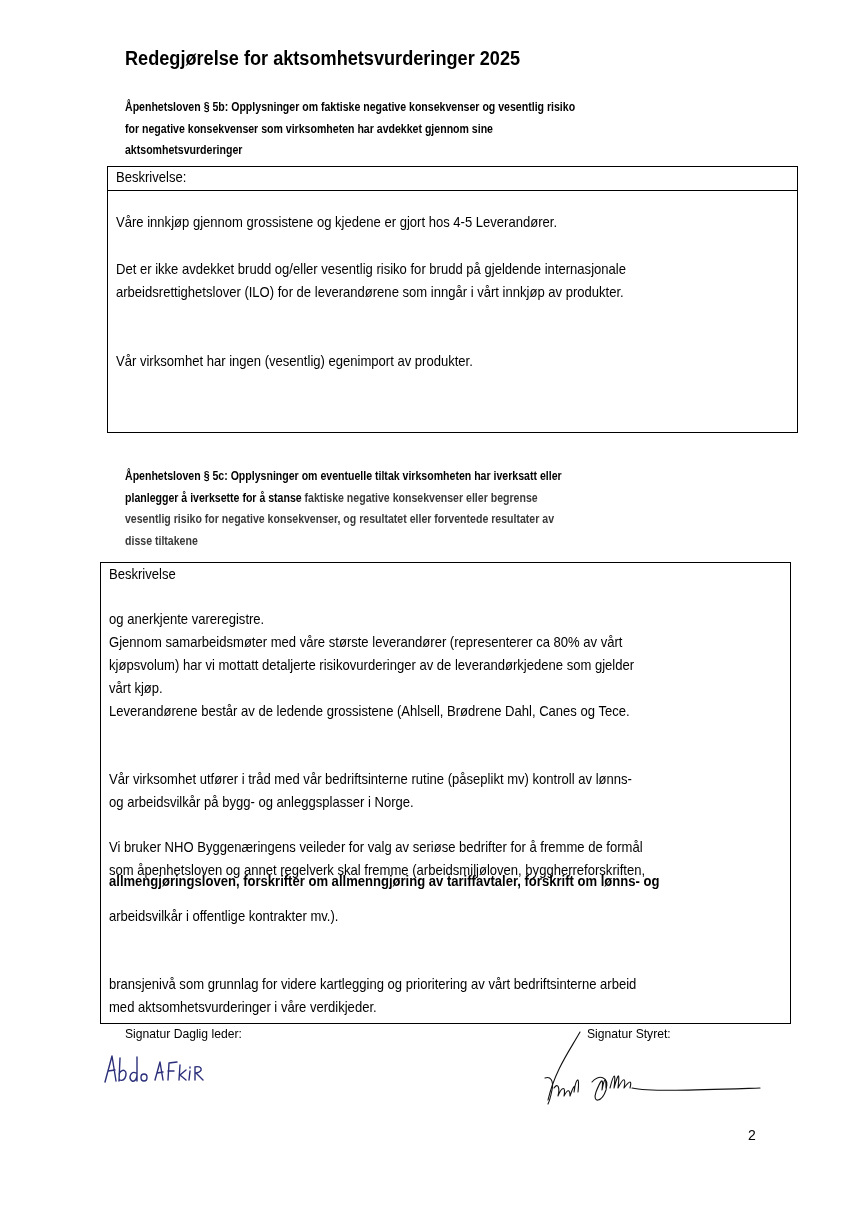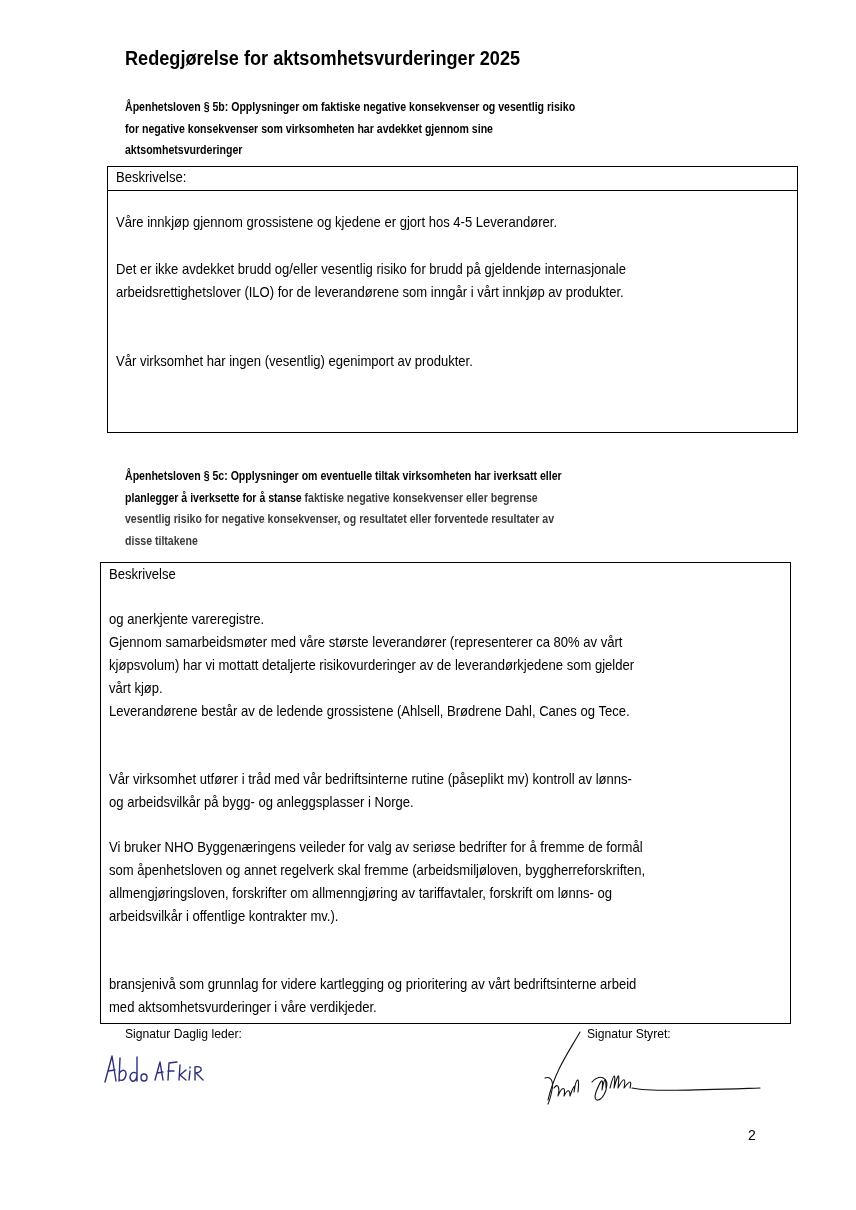--- a/index.html
+++ b/index.html
@@ -57,21 +57,21 @@
     <span class="ln" style="top:3px;"><span class="cond" style="transform:scaleX(0.9)">Beskrivelse</span></span>
     <span class="ln" style="top:48px;"><span class="cond" style="transform:scaleX(0.9)">og anerkjente vareregistre.</span></span>
     <span class="ln" style="top:71px;"><span class="cond" style="transform:scaleX(0.9)">Gjennom samarbeidsmøter med våre største leverandører (representerer ca 80% av vårt</span></span>
     <span class="ln" style="top:94px;"><span class="cond" style="transform:scaleX(0.9)">kjøpsvolum) har vi mottatt detaljerte risikovurderinger av de leverandørkjedene som gjelder</span></span>
     <span class="ln" style="top:117px;"><span class="cond" style="transform:scaleX(0.9)">vårt kjøp.</span></span>
     <span class="ln" style="top:140px;"><span class="cond" style="transform:scaleX(0.9)">Leverandørene består av de ledende grossistene (Ahlsell, Brødrene Dahl, Canes og Tece.</span></span>
     <span class="ln" style="top:208px;"><span class="cond" style="transform:scaleX(0.9)">Vår virksomhet utfører i tråd med vår bedriftsinterne rutine (påseplikt mv) kontroll av lønns-</span></span>
     <span class="ln" style="top:231px;"><span class="cond" style="transform:scaleX(0.9)">og arbeidsvilkår på bygg- og anleggsplasser i Norge.</span></span>
     <span class="ln" style="top:276px;"><span class="cond" style="transform:scaleX(0.9)">Vi bruker NHO Byggenæringens veileder for valg av seriøse bedrifter for å fremme de formål</span></span>
     <span class="ln" style="top:299px;"><span class="cond" style="transform:scaleX(0.9)">som åpenhetsloven og annet regelverk skal fremme (arbeidsmiljøloven, byggherreforskriften,</span></span>
-    <span class="ln" style="top:322px;"><span class="cond" style="transform:scaleX(0.9)">allmengjøringsloven, forskrifter om allmenngjøring av tariffavtaler, forskrift om lønns- og</span></span>
+    <span class="ln" style="top:310px;font-weight:bold;"><span class="cond" style="transform:scaleX(0.9)">allmengjøringsloven, forskrifter om allmenngjøring av tariffavtaler, forskrift om lønns- og</span></span>
     <span class="ln" style="top:345px;"><span class="cond" style="transform:scaleX(0.9)">arbeidsvilkår i offentlige kontrakter mv.).</span></span>
     <span class="ln" style="top:413px;"><span class="cond" style="transform:scaleX(0.9)">bransjenivå som grunnlag for videre kartlegging og prioritering av vårt bedriftsinterne arbeid</span></span>
     <span class="ln" style="top:436px;"><span class="cond" style="transform:scaleX(0.9)">med aktsomhetsvurderinger i våre verdikjeder.</span></span>
   </div>
 
   <div class="abs small" style="left:101px; top:1026px;">
     <span class="cond" style="transform:scaleX(0.9)">Signatur Daglig leder:</span>
   </div>
   <div class="abs small" style="left:563px; top:1026px;">
     <span class="cond" style="transform:scaleX(0.9)">Signatur Styret:</span>

